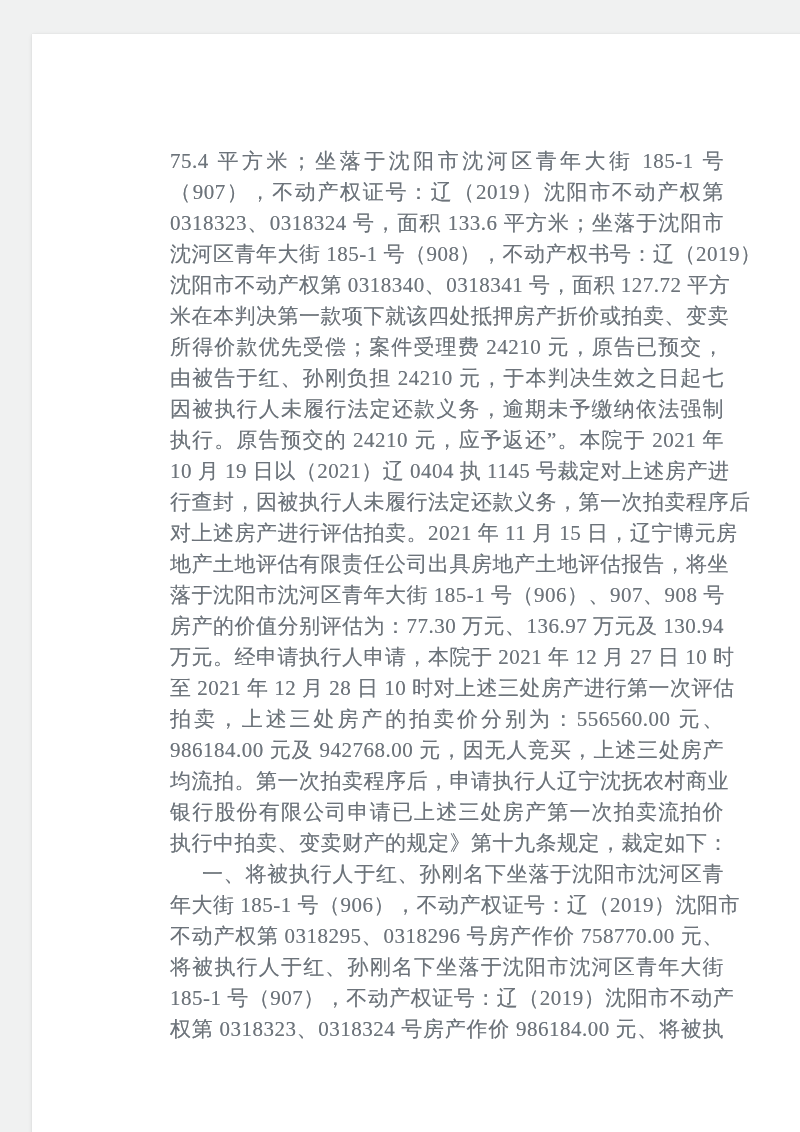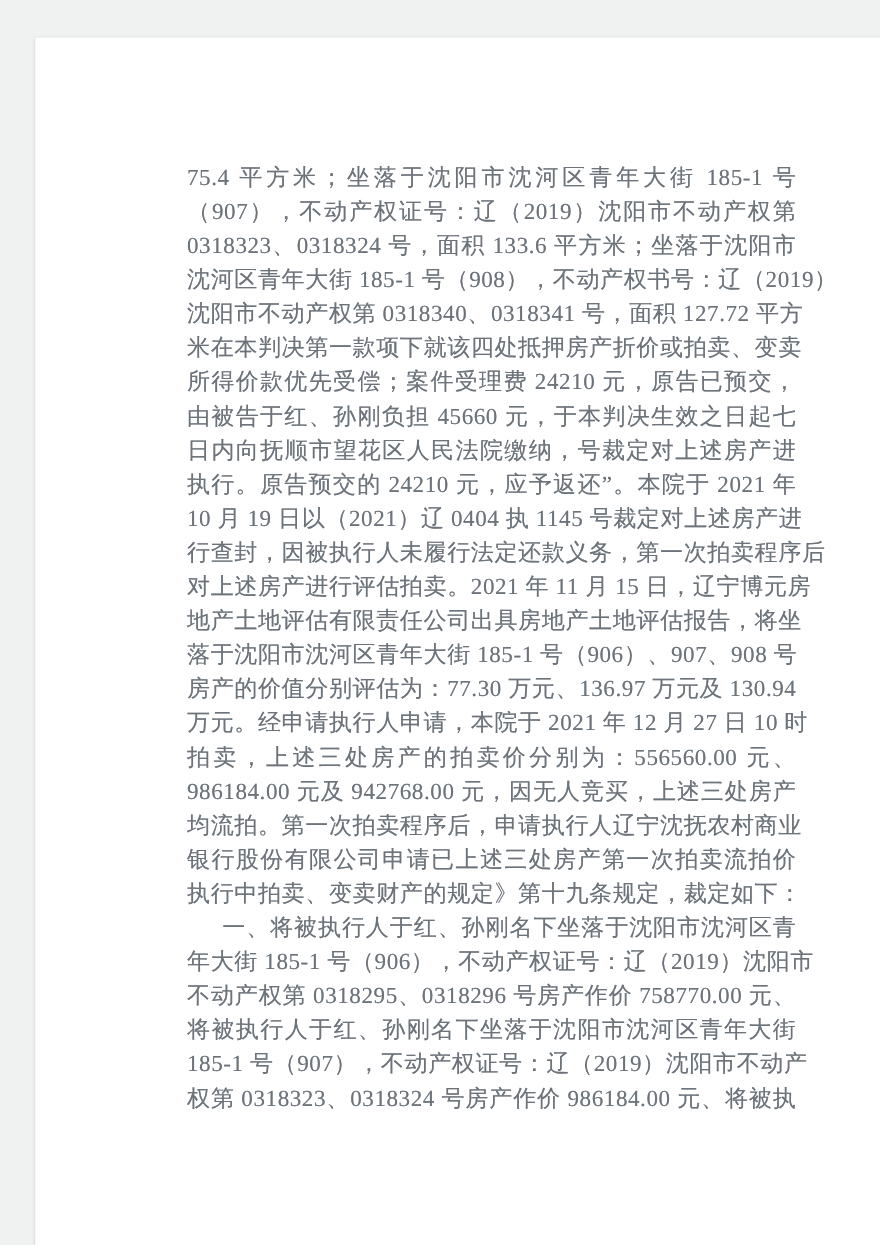--- a/index.html
+++ b/index.html
@@ -63,30 +63,31 @@
   <div class="paper">
     <div class="text-block">
 
     <div class="line">75.4 平方米；坐落于沈阳市沈河区青年大街 185-1 号</div>
         <div class="line">（907），不动产权证号：辽（2019）沈阳市不动产权第</div>
         <div class="line">0318323、0318324 号，面积 133.6 平方米；坐落于沈阳市</div>
         <div class="line">沈河区青年大街 185-1 号（908），不动产权书号：辽（2019）</div>
         <div class="line">沈阳市不动产权第 0318340、0318341 号，面积 127.72 平方</div>
         <div class="line">米在本判决第一款项下就该四处抵押房产折价或拍卖、变卖</div>
         <div class="line">所得价款优先受偿；案件受理费 24210 元，原告已预交，</div>
-        <div class="line">由被告于红、孙刚负担 45660 元，于本判决生效之日起七</div>
-        <div class="line">日内向抚顺市望花区人民法院缴纳，号裁定对上述房产进</div>
+        <div class="line">由被告于红、孙刚负担 24210 元，于本判决生效之日起七</div>
+        <div class="line">因被执行人未履行法定还款义务，逾期未予缴纳依法强制</div>
         <div class="line">执行。原告预交的 24210 元，应予返还”。本院于 2021 年</div>
         <div class="line">10 月 19 日以（2021）辽 0404 执 1145 号裁定对上述房产进</div>
         <div class="line">行查封，因被执行人未履行法定还款义务，第一次拍卖程序后</div>
         <div class="line">对上述房产进行评估拍卖。2021 年 11 月 15 日，辽宁博元房</div>
         <div class="line">地产土地评估有限责任公司出具房地产土地评估报告，将坐</div>
         <div class="line">落于沈阳市沈河区青年大街 185-1 号（906）、907、908 号</div>
         <div class="line">房产的价值分别评估为：77.30 万元、136.97 万元及 130.94</div>
         <div class="line">万元。经申请执行人申请，本院于 2021 年 12 月 27 日 10 时</div>
+        <div class="line">至 2021 年 12 月 28 日 10 时对上述三处房产进行第一次评估</div>
         <div class="line">拍卖，上述三处房产的拍卖价分别为：556560.00 元、</div>
         <div class="line">986184.00 元及 942768.00 元，因无人竞买，上述三处房产</div>
         <div class="line">均流拍。第一次拍卖程序后，申请执行人辽宁沈抚农村商业</div>
         <div class="line">银行股份有限公司申请已上述三处房产第一次拍卖流拍价</div>
         <div class="line">执行中拍卖、变卖财产的规定》第十九条规定，裁定如下：</div>
         <div class="line indent">一、将被执行人于红、孙刚名下坐落于沈阳市沈河区青</div>
         <div class="line">年大街 185-1 号（906），不动产权证号：辽（2019）沈阳市</div>
         <div class="line">不动产权第 0318295、0318296 号房产作价 758770.00 元、</div>
         <div class="line">将被执行人于红、孙刚名下坐落于沈阳市沈河区青年大街</div>
         <div class="line">185-1 号（907），不动产权证号：辽（2019）沈阳市不动产</div>

